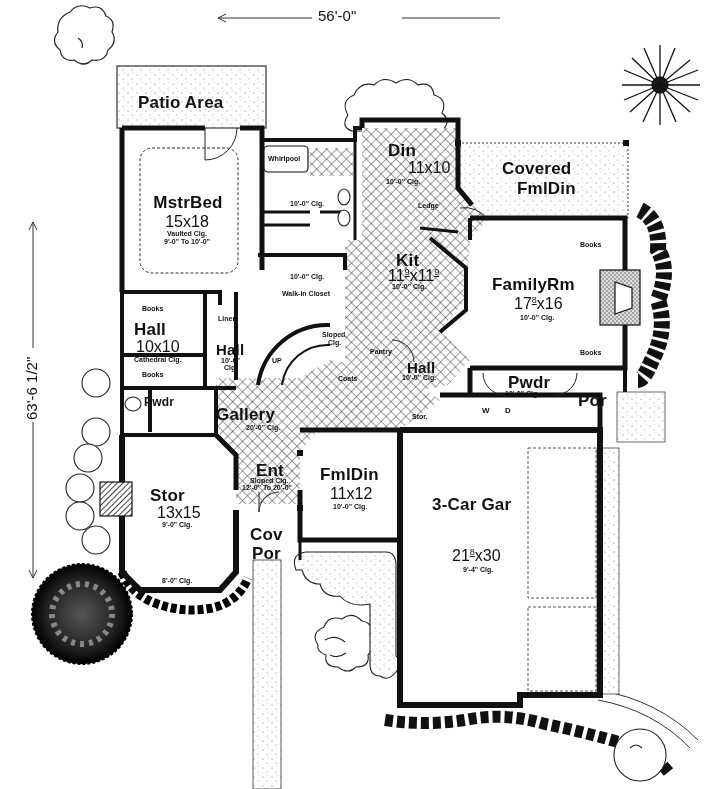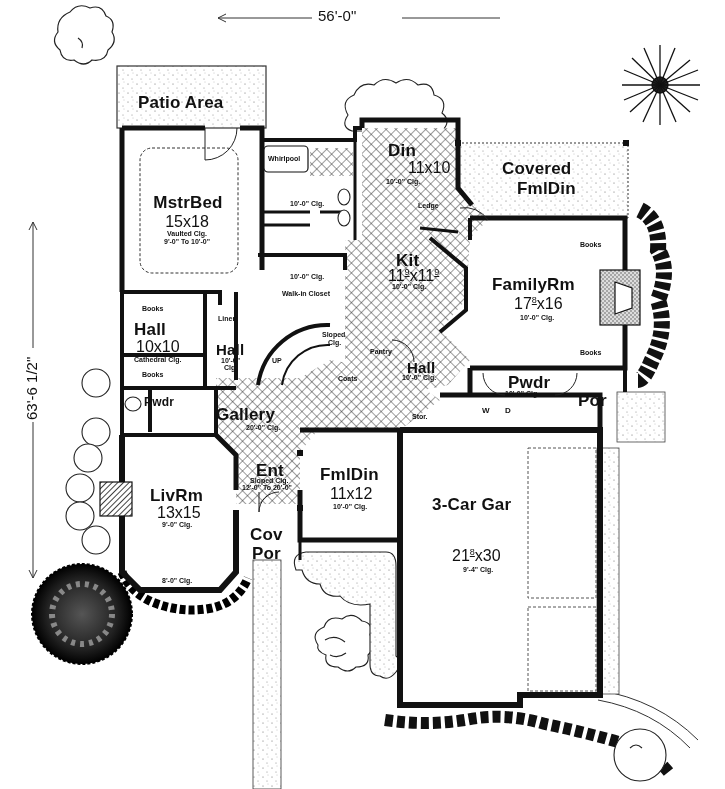--- a/index.html
+++ b/index.html
@@ -279,21 +279,21 @@
 
 <div class="lbl room-name" style="left:578px;top:392px;">Por</div>
 <div class="lbl note" style="left:412px;top:413px;">Stor.</div>
 
 <div class="lbl room-name" style="left:144px;top:396px;font-size:12px;">Pwdr</div>
 
 <div class="lbl room-name" style="left:216px;top:406px;">Gallery</div>
 <div class="lbl clg" style="left:246px;top:424px;">20'-0" Clg.</div>
 
 <div>
-  <div class="lbl room-name" style="left:150px;top:487px;">LivRm</div>
+  <div class="lbl room-name" style="left:150px;top:487px;">Stor</div>
   <div class="lbl room-dim" style="left:157px;top:505px;">13x15</div>
   <div class="lbl clg" style="left:162px;top:521px;">9'-0" Clg.</div>
   <div class="lbl clg" style="left:162px;top:577px;">8'-0" Clg.</div>
 </div>
 
 <div>
   <div class="lbl room-name" style="left:256px;top:462px;">Ent</div>
   <div class="lbl clg" style="left:250px;top:477px;">Sloped Clg.</div>
   <div class="lbl clg" style="left:242px;top:484px;">12'-0" To 20'-0"</div>
 </div>

